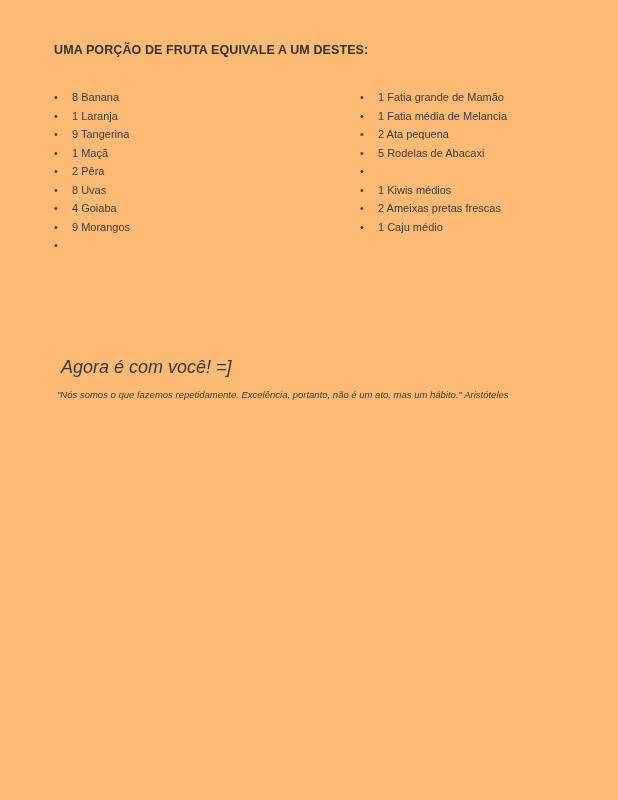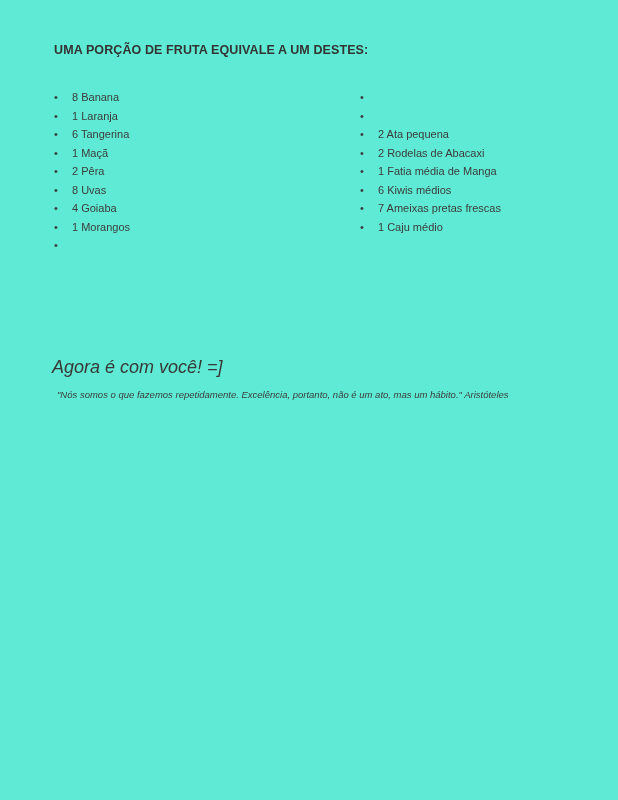--- a/index.html
+++ b/index.html
@@ -4,21 +4,21 @@
 <style>
   html, body {
     margin: 0;
     padding: 0;
     background: #ffffff;
   }
   .page {
     position: relative;
     width: 618px;
     height: 800px;
-    background: #5eead4;
+    background: #fdba74;
     font-family: "Liberation Sans", sans-serif;
     color: #3c3c3c;
     overflow: hidden;
   }
   .heading {
     position: absolute;
     left: 54px;
     top: 43px;
     margin: 0;
     font-size: 12.5px;
@@ -51,21 +51,21 @@
     white-space: nowrap;
   }
   .bullet {
     display: inline-block;
     width: 18px;
     font-size: 11px;
     color: #3c3c3c;
   }
   .closing {
     position: absolute;
-    left: 52px;
+    left: 61px;
     top: 357px;
     margin: 0;
     font-size: 18px;
     font-style: italic;
     color: #383838;
     white-space: nowrap;
   }
   .quote {
     position: absolute;
     left: 57px;
@@ -90,73 +90,74 @@
       <li>
         <span class="bullet">•</span>
         <span>8 Banana</span>
       </li>
       <li>
         <span class="bullet">•</span>
         <span>1 Laranja</span>
       </li>
       <li>
         <span class="bullet">•</span>
-        <span>6 Tangerina</span>
+        <span>9 Tangerina</span>
       </li>
       <li>
         <span class="bullet">•</span>
         <span>1 Maçã</span>
       </li>
       <li>
         <span class="bullet">•</span>
         <span>2 Pêra</span>
       </li>
       <li>
         <span class="bullet">•</span>
         <span>8 Uvas</span>
       </li>
       <li>
         <span class="bullet">•</span>
         <span>4 Goiaba</span>
       </li>
       <li>
         <span class="bullet">•</span>
-        <span>1 Morangos</span>
+        <span>9 Morangos</span>
       </li>
       <li>
         <span class="bullet">•</span>
       </li>
     </ul>
 
     <ul class="fruit-list right">
       <li>
         <span class="bullet">•</span>
+        <span>1 Fatia grande de Mamão</span>
       </li>
       <li>
         <span class="bullet">•</span>
+        <span>1 Fatia média de Melancia</span>
       </li>
       <li>
         <span class="bullet">•</span>
         <span>2 Ata pequena</span>
       </li>
       <li>
         <span class="bullet">•</span>
-        <span>2 Rodelas de Abacaxi</span>
+        <span>5 Rodelas de Abacaxi</span>
       </li>
       <li>
         <span class="bullet">•</span>
-        <span>1 Fatia média de Manga</span>
       </li>
       <li>
         <span class="bullet">•</span>
-        <span>6 Kiwis médios</span>
+        <span>1 Kiwis médios</span>
       </li>
       <li>
         <span class="bullet">•</span>
-        <span>7 Ameixas pretas frescas</span>
+        <span>2 Ameixas pretas frescas</span>
       </li>
       <li>
         <span class="bullet">•</span>
         <span>1 Caju médio</span>
       </li>
     </ul>
 
   </div>
 
   <p class="closing">Agora é com você! =]</p>

